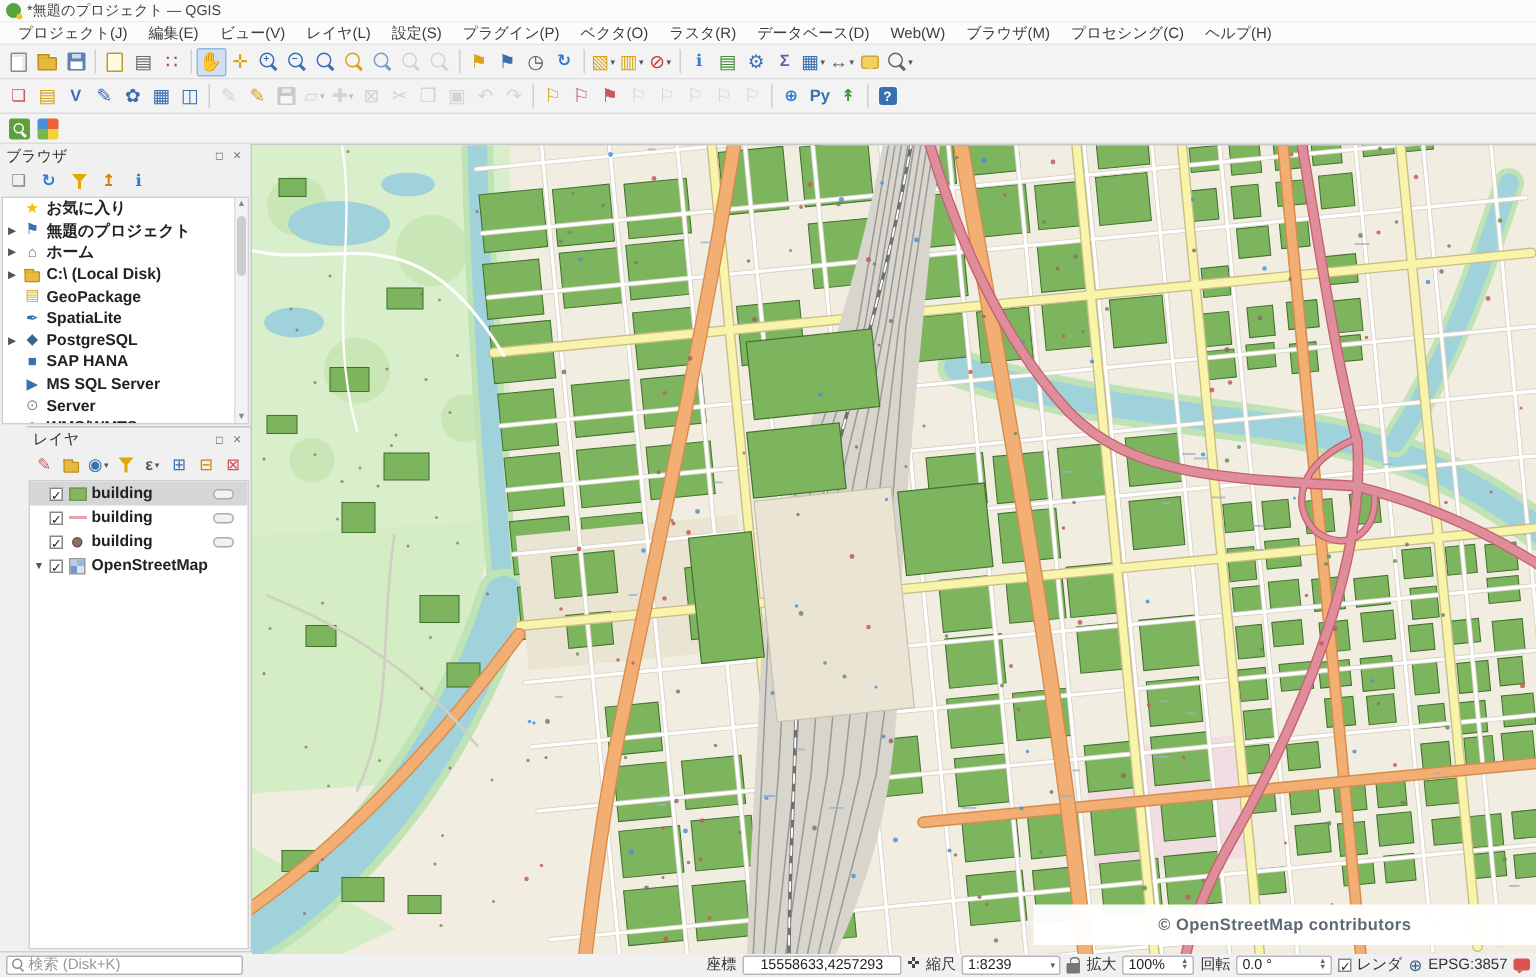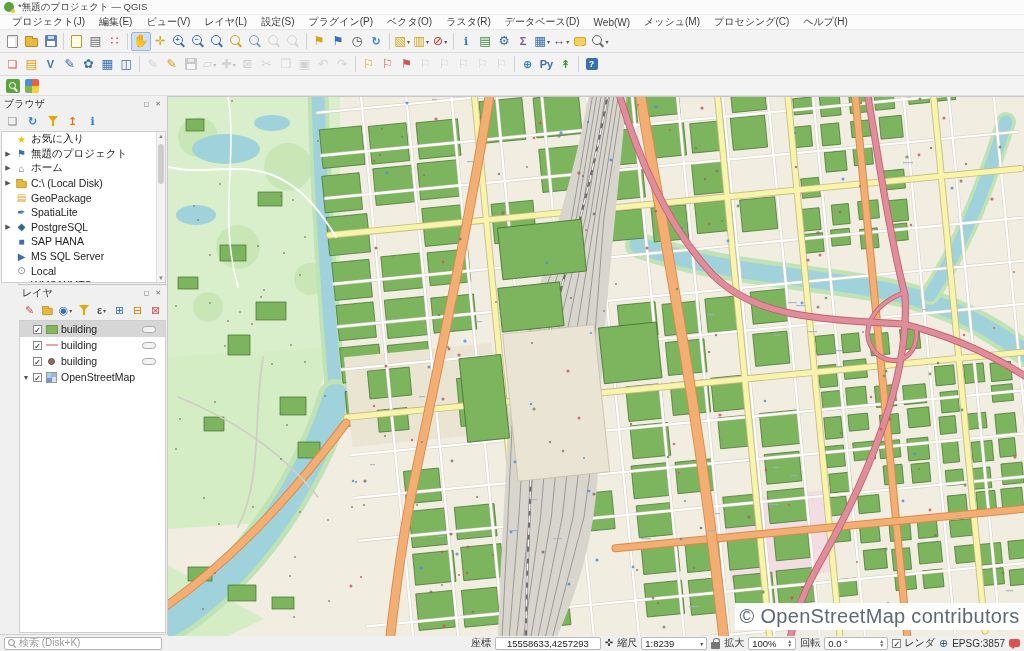--- a/index.html
+++ b/index.html
@@ -62,38 +62,38 @@
   #browser-panel { height:188px; }
   #layers-panel { flex:1; border-top:1px solid #c4c4c4;margin-left:18px; }
   .panel-header { height:15px; display:flex; justify-content:space-between; align-items:center; padding:0 4px; font-size:10px; color:#333; }
   .win-ctrls { font-size:7px; color:#777; letter-spacing:2px; }
   .panel-tools { height:20px; display:flex; align-items:center; gap:3px; padding:0 4px; }
   .ptool { width:17px; height:17px; display:flex; align-items:center; justify-content:center; font-size:11px; border-radius:2px; }
   .tree { background:#fff; border:1px solid #cfcfcf; margin:0 1px 1px 1px; overflow:hidden; position:relative; flex:1; font-size:10.5px; color:#222; }
   .trow { height:14.6px; display:flex; align-items:center; padding-left:2px; gap:3px; white-space:nowrap; }
   .trow .arrow { width:8px; font-size:7px; color:#555; text-align:center; flex:none; }
   .trow .ticon { width:13px; display:flex; justify-content:center; align-items:center; font-size:10px; flex:none; }
-  .tlabel { overflow:hidden; }
+  .tlabel { overflow:hidden;font-weight:bold; }
   #layers-tree .trow { height:16px; }
   .trow.selected { background:#d6d6d6; }
   .cb { width:9px; height:9px; border:1px solid #888; background:#fff; font-size:8.5px; line-height:8px; color:#222; text-align:center; flex:none; }
   .sw-polygon { width:12px; height:9px; background:#87b561; border:1px solid #6f9b4f; }
   .sw-line { width:12px; height:2px; background:#e8a2a8; }
   .sw-point { width:7px; height:7px; border-radius:50%; background:#8d6e63; border:1px solid #6d4f45; }
   .sw-osm { width:11px; height:11px; border:1px solid #999; background:conic-gradient(#9ab7e0 0 25%,#d7e3f4 0 50%,#6f98cc 0 75%,#b8cce8 0); }
   .badge-pill { width:14px; height:7px; border:1px solid #aaa; border-radius:4px; background:#f2f2f2; margin-left:auto; margin-right:9px; flex:none; }
   .vscroll { position:absolute; right:0; top:0; bottom:0; width:9px; background:#f3f3f3; border-left:1px solid #e0e0e0; font-size:6px; color:#888; text-align:center; }
   .vthumb { position:absolute; right:1px; top:12px; width:6px; height:40px; background:#cdcdcd; border-radius:3px; }
   .vs-up { position:absolute; top:1px; left:0; right:0; }
   .vs-dn { position:absolute; bottom:1px; left:0; right:0; }
 
   
   .map-wrap { position:relative; width:856px; height:538px; border-top:1px solid #c8c8c8; background:#f1ede1; }
-  .attribution { position:absolute; right:0; bottom:4px; width:289px; height:27px; background:rgba(255,255,255,.96);
-    display:flex; align-items:center; justify-content:center; font-size:20px; font-weight:400; color:#5d6a75; letter-spacing:.3px; }
+  .attribution { position:absolute; right:0; bottom:4px; width:335px; height:27px; background:rgba(255,255,255,.96);
+    display:flex; align-items:center; justify-content:center; font-size:11px; font-weight:700; color:#5d6a75; letter-spacing:.3px; }
 
   
   .statusbar { height:17px; display:flex; align-items:center; background:#f0f0f0; border-top:1px solid #cfcfcf; padding:0 4px; gap:5px; font-size:10px; color:#444; }
   .search-box { width:158px; height:13px; border:1px solid #b5b5b5; border-radius:2px; background:#fff; display:flex; align-items:center; gap:3px; padding:0 3px; color:#999; }
   .mini-mag { width:8px; height:8px; position:relative; color:#888; flex:none; }
   .mini-mag::before { content:""; position:absolute; left:0; top:0; width:5px; height:5px; border:1.2px solid currentColor; border-radius:50%; }
   .mini-mag::after { content:""; position:absolute; right:0; bottom:0; width:3px; height:1.2px; background:currentColor; transform:rotate(45deg); }
   .sb-right { margin-left:auto; display:flex; align-items:center; gap:4px; }
   .sb-label { color:#333; }
   .sb-input { height:13px; border:1px solid #b8b8b8; border-radius:2px; background:#fff; display:flex; align-items:center; justify-content:center; font-size:9.5px; color:#222; padding:0 3px; }
@@ -113,21 +113,21 @@
     <span class="menu-item">プロジェクト(J)</span>
     <span class="menu-item">編集(E)</span>
     <span class="menu-item">ビュー(V)</span>
     <span class="menu-item">レイヤ(L)</span>
     <span class="menu-item">設定(S)</span>
     <span class="menu-item">プラグイン(P)</span>
     <span class="menu-item">ベクタ(O)</span>
     <span class="menu-item">ラスタ(R)</span>
     <span class="menu-item">データベース(D)</span>
     <span class="menu-item">Web(W)</span>
-    <span class="menu-item">メッシュ(M)</span>
+    <span class="menu-item">ブラウザ(M)</span>
     <span class="menu-item">プロセシング(C)</span>
     <span class="menu-item">ヘルプ(H)</span>
   </div>
 
 <div class="toolbar" id="toolbar-row1">
     <span class="tbtn">
       <span class="k-page"></span>
     </span>
     <span class="tbtn">
       <span class="k-folder"></span>
@@ -407,21 +407,21 @@
             <span class="tlabel">SAP HANA</span>
           </div>
           <div class="trow">
     <span class="arrow"></span>
     <span class="ticon" style="color:#3a6fb0">▶</span>
             <span class="tlabel">MS SQL Server</span>
           </div>
           <div class="trow">
     <span class="arrow"></span>
     <span class="ticon" style="color:#888">⊙</span>
-            <span class="tlabel">Local</span>
+            <span class="tlabel">Server</span>
           </div>
           <div class="trow">
     <span class="arrow"></span>
     <span class="ticon" style="color:#2e7dd1">⊕</span>
             <span class="tlabel">WMS/WMTS</span>
           </div>
           <div class="vscroll">
     <span class="vs-up">▲</span>
     <span class="vthumb"></span>
     <span class="vs-dn">▼</span>

